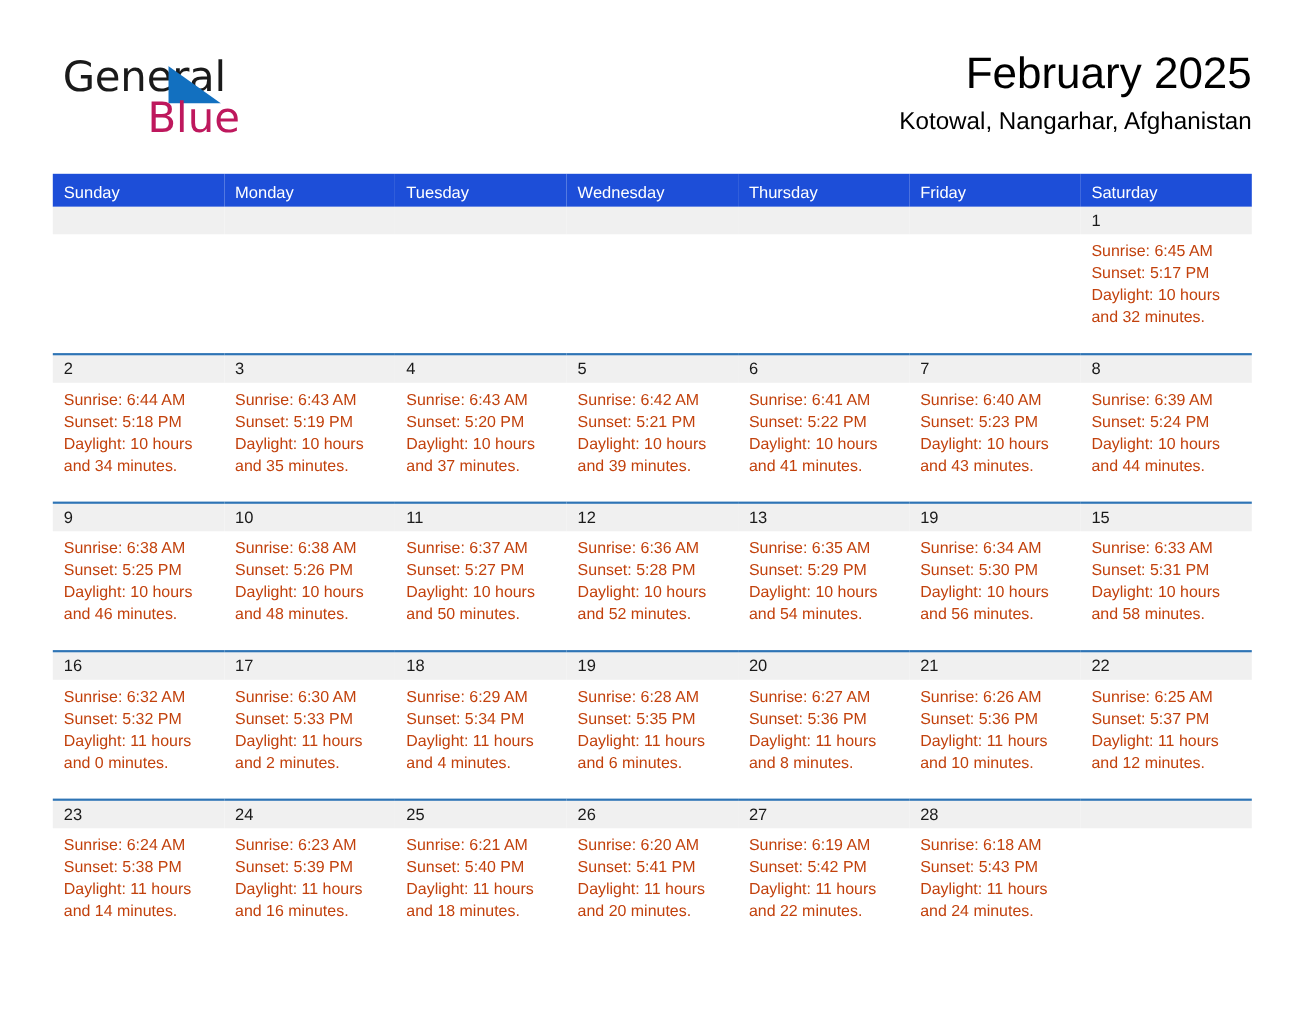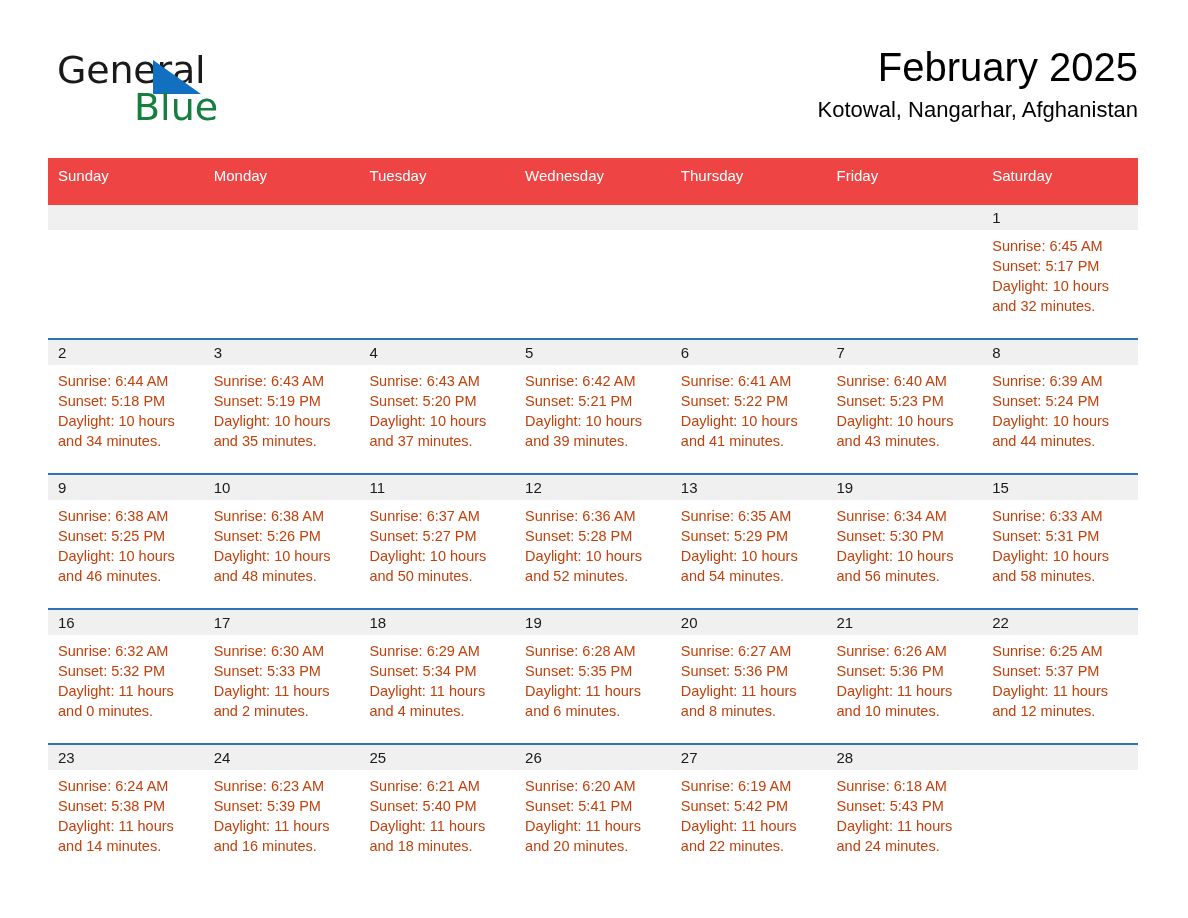--- a/index.html
+++ b/index.html
@@ -52,21 +52,21 @@
     left: 96px;
     top: 9px;
     width: 48px;
     height: 34px;
   }
   .brand-line2 {
     position: absolute;
     left: 77px;
     top: 37px;
     font-size: 38px;
-    color: #15803d;
+    color: #be185d;
     font-family: "DejaVu Sans", sans-serif;
     font-weight: 400;
     line-height: 1;
   }
 
   .title-block {
     position: absolute;
     right: 0;
     top: 0;
     text-align: right;
@@ -91,26 +91,26 @@
   
   .calendar {
     position: absolute;
     left: 48px;
     top: 158px;
     width: 1090px;
     border-collapse: collapse;
     table-layout: fixed;
   }
   .calendar th {
-    background: #ef4444;
+    background: #1d4ed8;
     color: #ffffff;
     font-weight: 400;
     font-size: 15px;
     text-align: left;
-    padding: 7px 0 20px 10px;
+    padding: 7px 0 3px 10px;
     height: 20px;
     font-family: "Liberation Sans", sans-serif;
     border: none;
   }
   .calendar td {
     vertical-align: top;
     padding: 0;
     border: none;
     width: 155.7px;
   }

